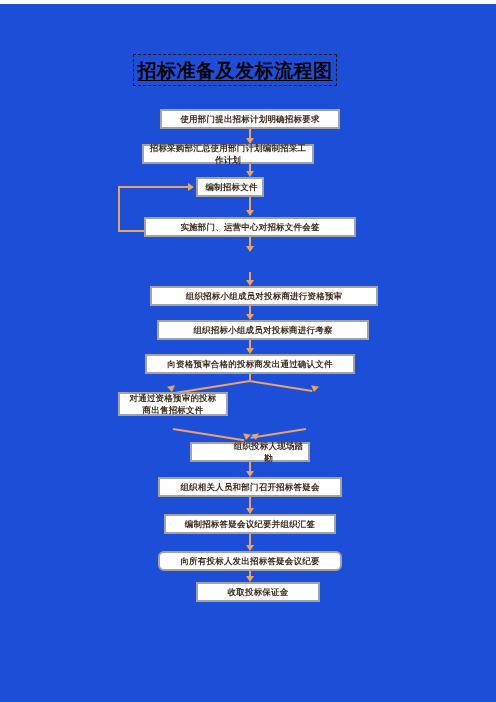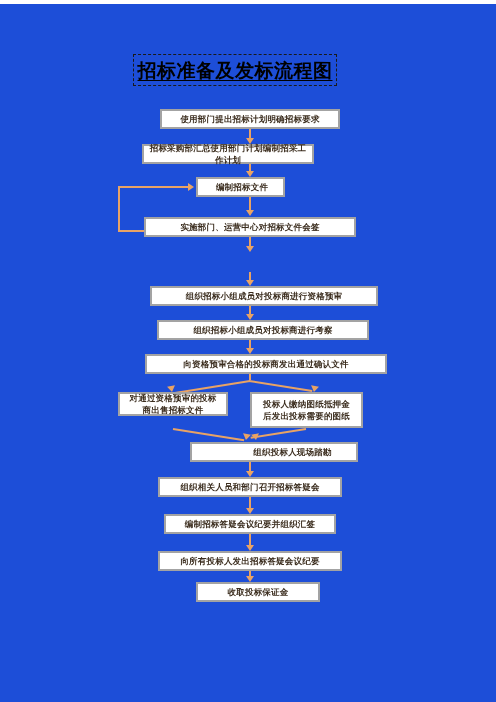--- a/index.html
+++ b/index.html
@@ -116,21 +116,21 @@
   </div>
   <div class="vline" style="left:249px; top:125px; height:11px;"></div>
   <div class="arrow-down" style="left:245.5px; top:134px;"></div>
 
   <div class="node" style="left:142px; top:140px; width:172px; height:20px;">
     <span>招标采购部汇总使用部门计划编制招采工作计划</span>
   </div>
   <div class="vline" style="left:249px; top:160px; height:8px;"></div>
   <div class="arrow-down" style="left:245.5px; top:167px;"></div>
 
-  <div class="node" style="left:196px; top:173px; width:89px; height:20px;padding-left:6px;">
+  <div class="node" style="left:196px; top:173px; width:68px; height:20px;padding-left:6px;">
     <span>编制招标文件</span>
   </div>
   <div class="vline" style="left:249px; top:193px; height:14px;"></div>
   <div class="arrow-down" style="left:245.5px; top:206px;"></div>
 
   <div class="hline" style="left:118px; top:226px; width:26px;"></div>
   <div class="vline" style="left:118px; top:182px; height:46px;"></div>
   <div class="hline" style="left:118px; top:182px; width:70px;"></div>
   <div class="arrow-right" style="left:188px; top:178.5px;"></div>
 
@@ -148,66 +148,62 @@
   </div>
   <div class="vline" style="left:249px; top:302px; height:9px;"></div>
   <div class="arrow-down" style="left:245.5px; top:310px;"></div>
 
   <div class="node" style="left:157px; top:316px; width:212px; height:20px;">
     <span>组织招标小组成员对投标商进行考察</span>
   </div>
   <div class="vline" style="left:249px; top:336px; height:9px;"></div>
   <div class="arrow-down" style="left:245.5px; top:344px;"></div>
 
-  <div class="node" style="left:145px; top:350px; width:242px; height:20px;">
+  <div class="node" style="left:145px; top:350px; width:210px; height:20px;">
     <span>向资格预审合格的投标商发出通过确认文件</span>
   </div>
 
   <div class="vline" style="left:249px; top:370px; height:6px;"></div>
 
   <div class="diag" style="left:250px; top:376px; width:84px; transform: rotate(171deg);"></div>
   <div class="diag-head" style="left:167px; top:382px; transform: rotate(-10deg);"></div>
 
   <div class="diag" style="left:249px; top:376px; width:64px; transform: rotate(9deg);"></div>
   <div class="diag-head" style="left:311px; top:382px; transform: rotate(10deg);"></div>
 
   <div class="node" style="left:118px; top:388px; width:110px; height:24px; flex-direction:column;">
     <span>对通过资格预审的投标</span>
     <span>商出售招标文件</span>
   </div>
 
-  <div class="node" style="left:250px; top:388px; width:113px; height:36px; flex-direction:column;">
-    <span>投标人缴纳图纸抵押金</span>
-    <span>后发出投标需要的图纸</span>
-  </div>
 
   <div class="diag" style="left:173px; top:424px; width:72px; transform: rotate(9deg);"></div>
   <div class="diag-head" style="left:243px; top:430px; transform: rotate(10deg);"></div>
   <div class="diag" style="left:306px; top:424px; width:56px; transform: rotate(171deg);"></div>
   <div class="diag-head" style="left:251px; top:430px; transform: rotate(-10deg);"></div>
 
-  <div class="node" style="left:190px; top:438px; width:168px; height:20px;padding-left:40px;">
+  <div class="node" style="left:190px; top:438px; width:120px; height:20px;padding-left:40px;">
     <span>组织投标人现场踏勘</span>
   </div>
   <div class="vline" style="left:249px; top:458px; height:10px;"></div>
   <div class="arrow-down" style="left:245.5px; top:467px;"></div>
 
   <div class="node" style="left:158px; top:473px; width:184px; height:20px;">
     <span>组织相关人员和部门召开招标答疑会</span>
   </div>
   <div class="vline" style="left:249px; top:493px; height:12px;"></div>
   <div class="arrow-down" style="left:245.5px; top:504px;"></div>
 
   <div class="node" style="left:164px; top:510px; width:172px; height:20px;">
     <span>编制招标答疑会议纪要并组织汇签</span>
   </div>
   <div class="vline" style="left:249px; top:530px; height:12px;"></div>
   <div class="arrow-down" style="left:245.5px; top:541px;"></div>
 
-  <div class="node" style="left:158px; top:547px; width:184px; height:20px;">
+  <div class="node" style="left:158px; top:547px; width:184px; height:20px;border-radius:6px;">
     <span>向所有投标人发出招标答疑会议纪要</span>
   </div>
   <div class="vline" style="left:249px; top:567px; height:6px;"></div>
   <div class="arrow-down" style="left:245.5px; top:572px;"></div>
 
   <div class="node" style="left:196px; top:578px; width:124px; height:20px;">
     <span>收取投标保证金</span>
   </div>
 
 </div>

